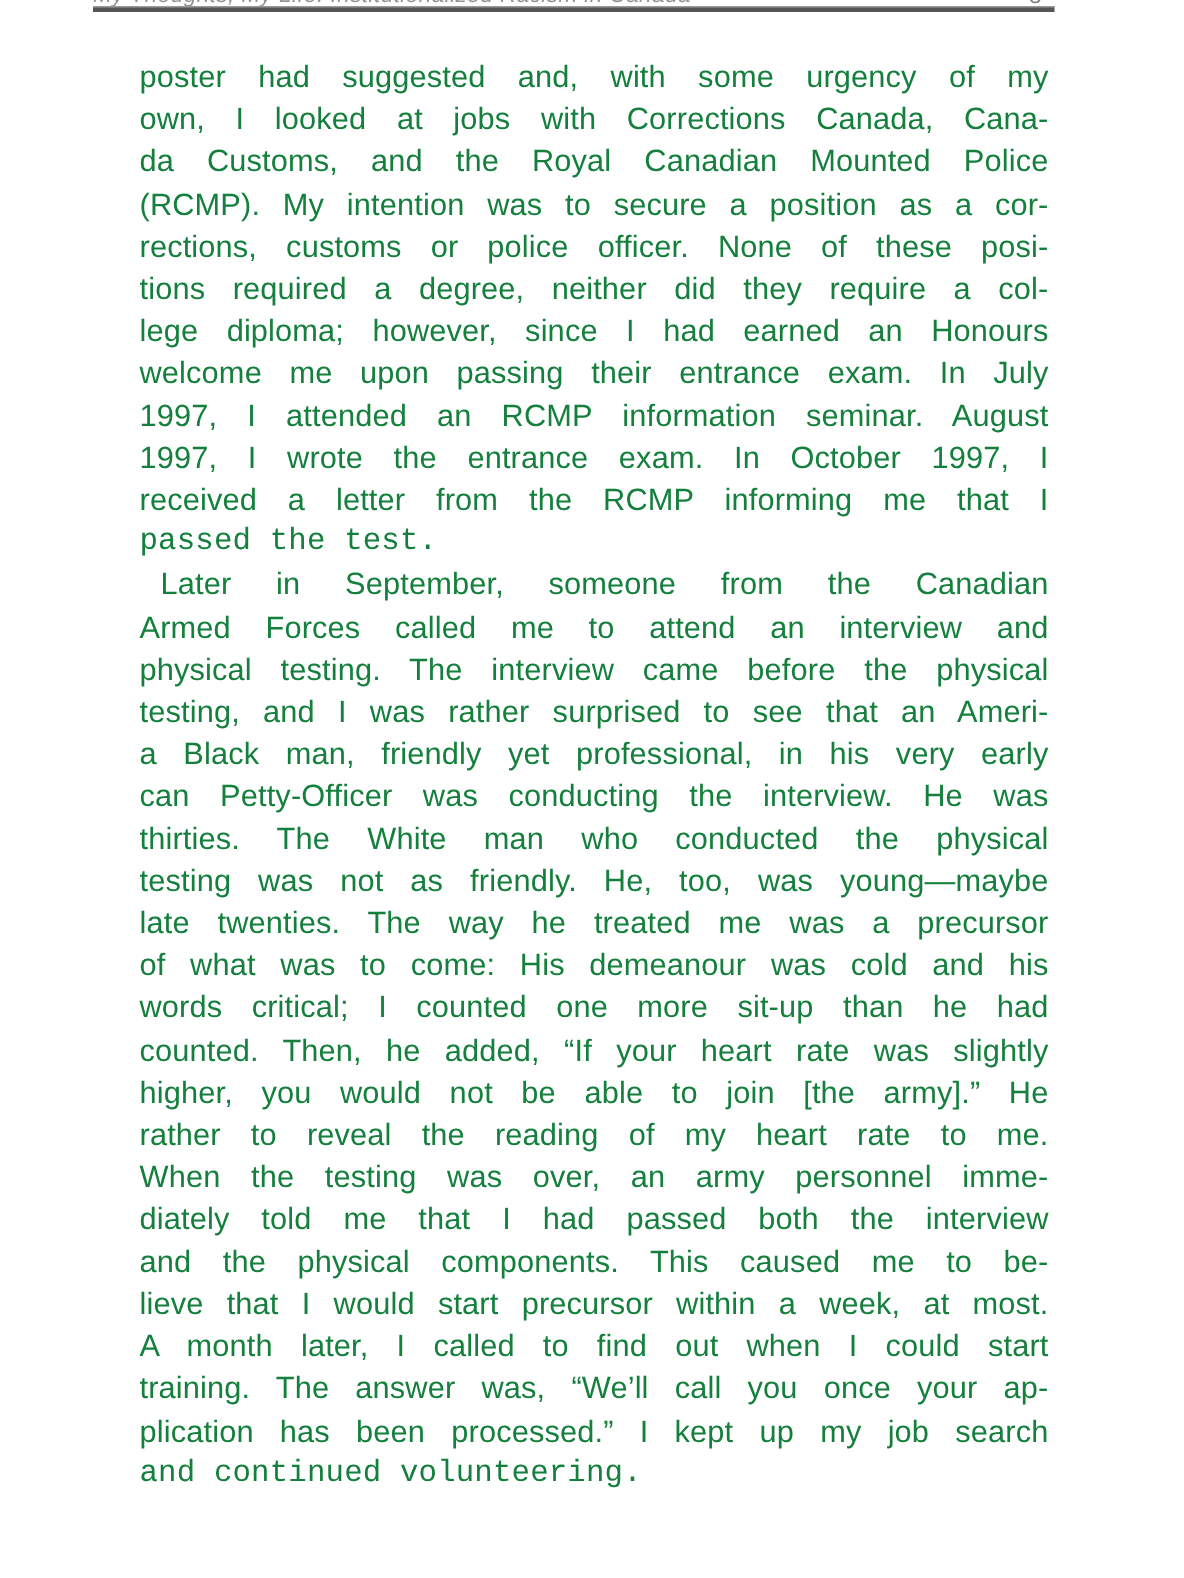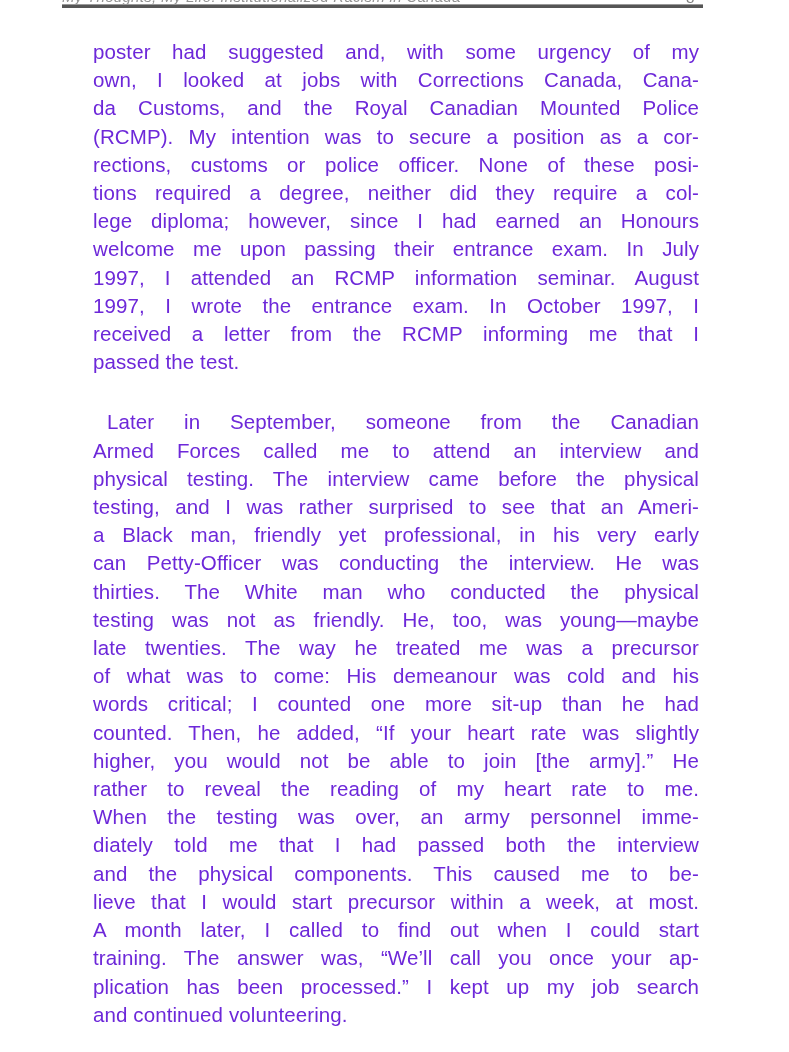--- a/index.html
+++ b/index.html
@@ -43,37 +43,37 @@
     border-top: 1px solid #9a9a9a;
   }
   
   .page-body {
     position: absolute;
     top: 38px;
     left: 93px;
     width: 606px;
     font-size: 20.5px;
     line-height: 28.2px;
-    color: #6d28d9;
+    color: #15803d;
     letter-spacing: 0.1px;
   }
   .para {
     margin: 0;
   }
   .line {
     text-align: justify;
     text-align-last: justify;
     text-justify: inter-word;
   }
   .line.final {
     text-align-last: left;
+    font-family: Liberation Mono, monospace;
   }
   .line.indent {
     text-indent: 14px;
-    margin-top: 32px;
   }
 </style>
 </head>
 <body>
 
 <div class="page">
   <header>
     <div class="header-title">My Thoughts, My Life: Institutionalized Racism in Canada</div>
     <div class="header-page-num">8</div>
     <div class="header-rule"></div>

